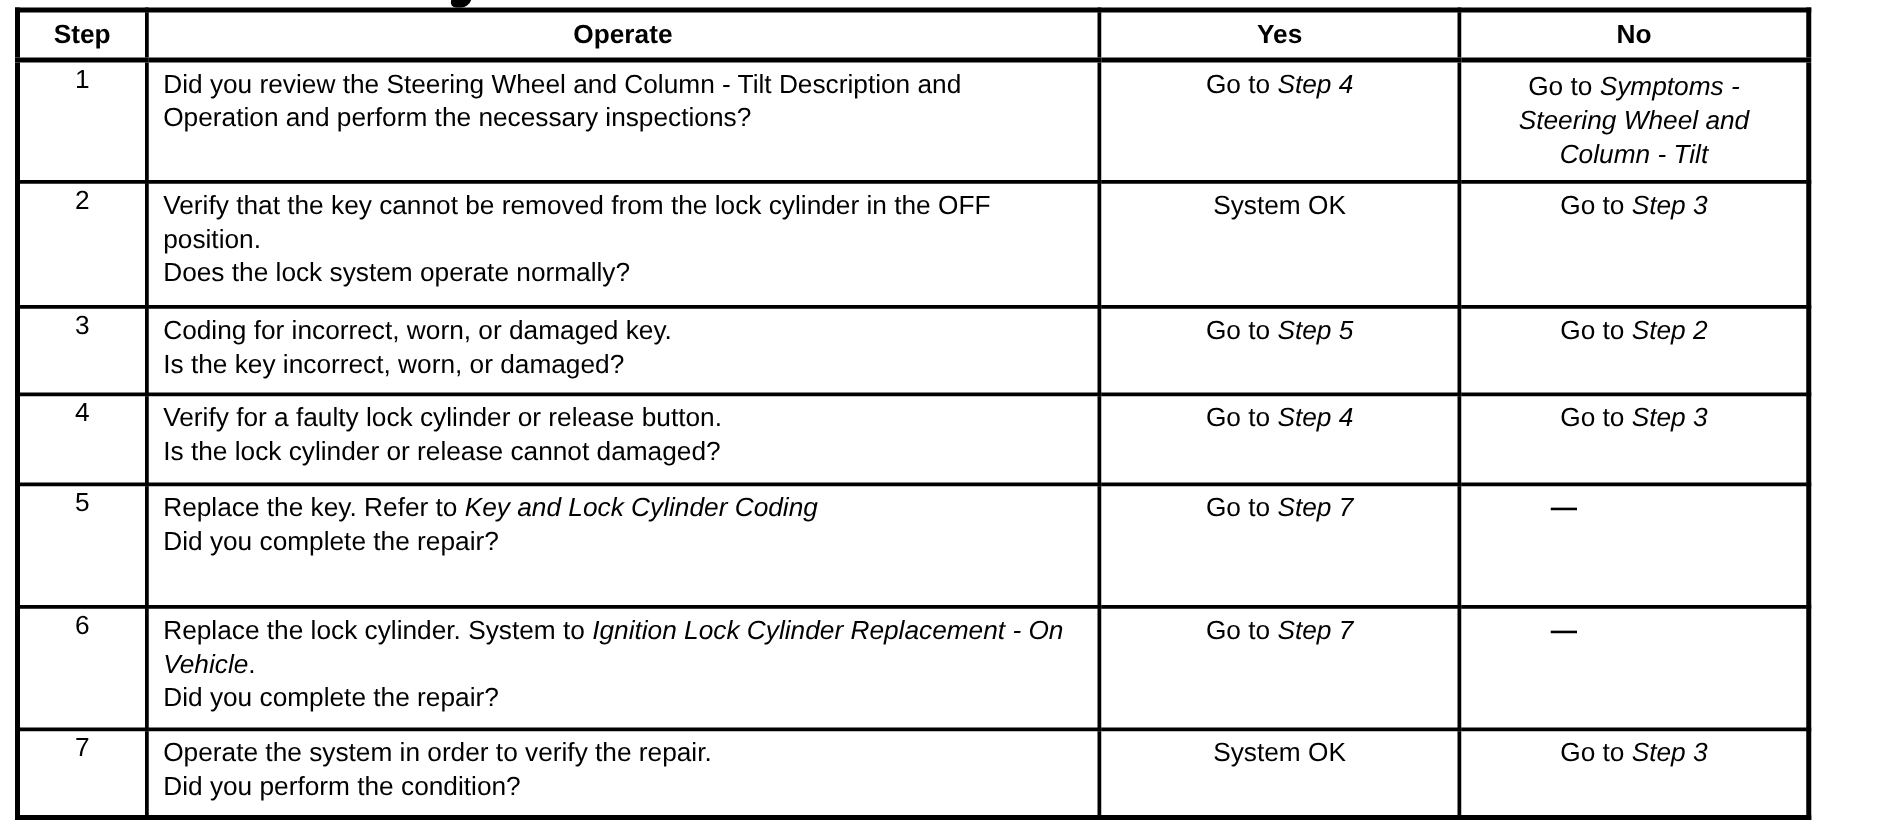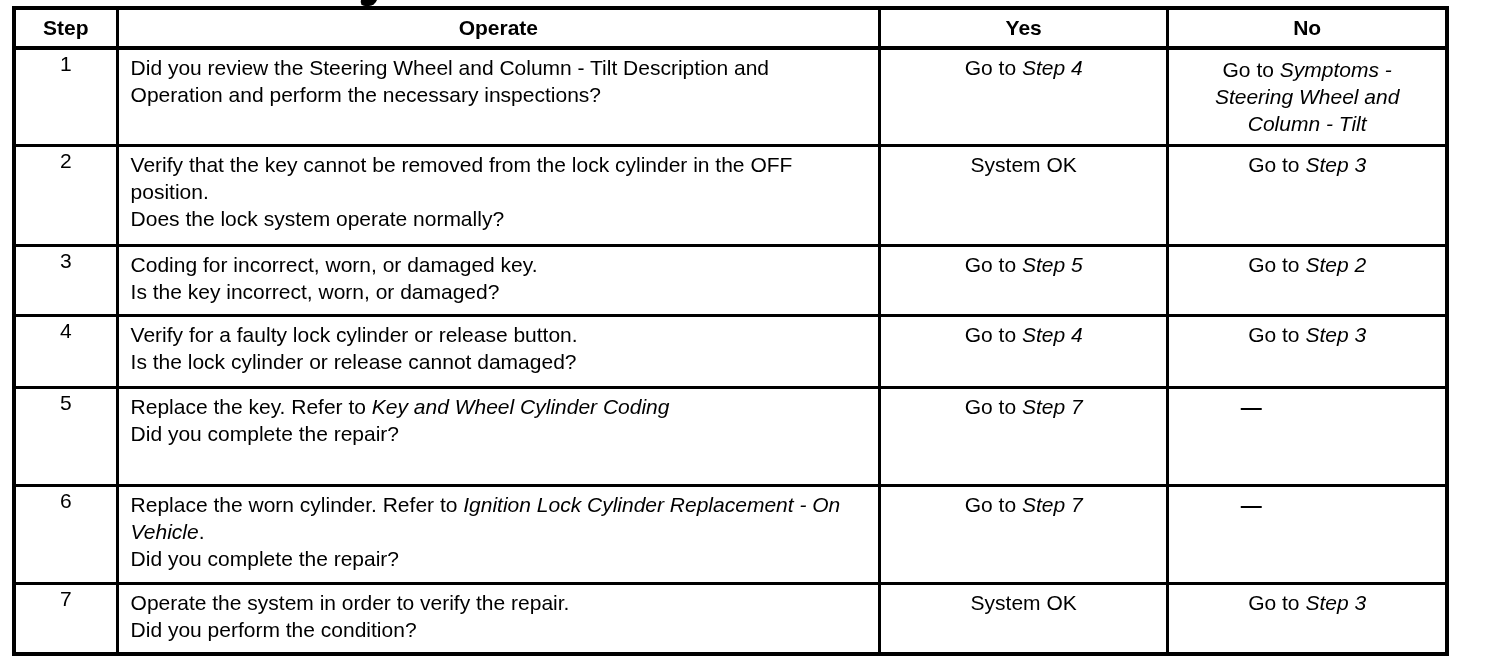--- a/index.html
+++ b/index.html
@@ -184,40 +184,40 @@
           <td class="ans-cell">
             <div class="ans v-bottom">
               <span class="ans-inner"><span>Go to </span><span class="it">Step 3</span></span>
             </div>
           </td>
         </tr>
         <tr style="height: 98px;">
           <td class="step-cell">5</td>
           <td class="action-cell">
             <div class="action-wrap">
-              <p class="para"><span>Replace the key. Refer to </span><span class="it">Key and Wheel Cylinder Coding</span></p>
+              <p class="para"><span>Replace the key. Refer to </span><span class="it">Key and Lock Cylinder Coding</span></p>
               <p class="para question"><span>Did you complete the repair?</span></p>
             </div>
           </td>
           <td class="ans-cell">
             <div class="ans v-bottom">
               <span class="ans-inner"><span>Go to </span><span class="it">Step 7</span></span>
             </div>
           </td>
           <td class="ans-cell">
             <div class="ans v-center dash">
               <span class="ans-inner"><span>—</span></span>
             </div>
           </td>
         </tr>
         <tr style="height: 98px;">
           <td class="step-cell">6</td>
           <td class="action-cell">
             <div class="action-wrap">
-              <p class="para"><span>Replace the worn cylinder. Refer to </span><span class="it">Ignition Lock Cylinder Replacement - On Vehicle</span><span>.</span></p>
+              <p class="para"><span>Replace the lock cylinder. System to </span><span class="it">Ignition Lock Cylinder Replacement - On Vehicle</span><span>.</span></p>
               <p class="para question"><span>Did you complete the repair?</span></p>
             </div>
           </td>
           <td class="ans-cell">
             <div class="ans v-bottom">
               <span class="ans-inner"><span>Go to </span><span class="it">Step 7</span></span>
             </div>
           </td>
           <td class="ans-cell">
             <div class="ans v-center dash">

